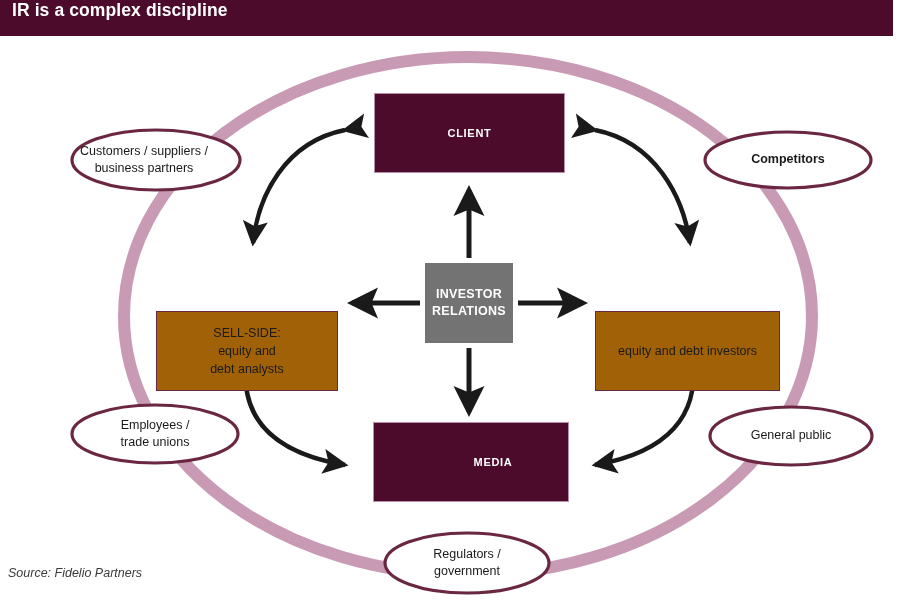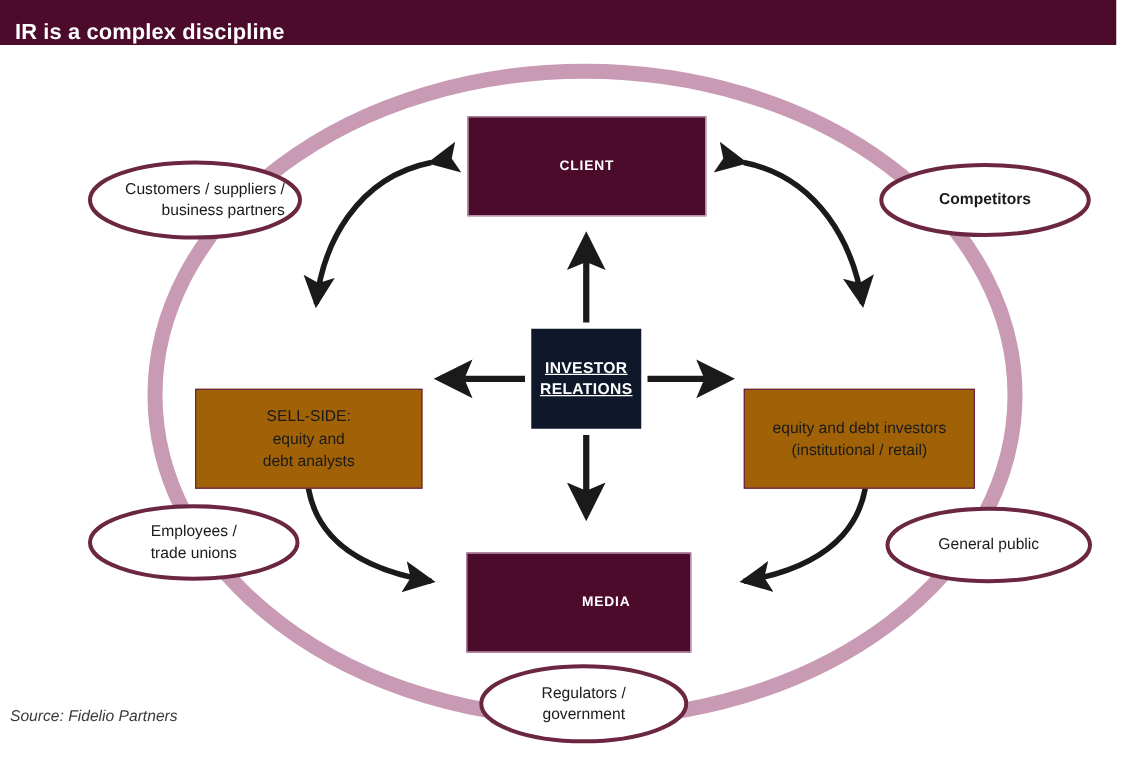--- a/index.html
+++ b/index.html
@@ -1,37 +1,37 @@
 <!DOCTYPE html>
 <html><head>
 <meta charset="utf-8">
 <style>
   html,body{margin:0;padding:0;background:#ffffff;}
   body{width:900px;height:607px;position:relative;overflow:hidden;
        font-family:"Liberation Sans",sans-serif;}
   #stage{position:absolute;left:0;top:0;width:900px;height:607px;}
 
   .header-bar{position:absolute;left:0;top:0;width:893px;height:36px;
-     background:#4d0b2b;display:flex;align-items:flex-end;}
+     background:#4d0b2b;display:flex;align-items:flex-start;}
   .header-title{color:#ffffff;font-size:17.5px;font-weight:bold;
      padding-left:12px;letter-spacing:0.1px;}
 
   svg.diagram{position:absolute;left:0;top:0;width:900px;height:607px;}
 
   .box{position:absolute;box-sizing:border-box;display:flex;
        align-items:center;justify-content:center;text-align:center;}
   .box-dark{background:#4d0b2b;border:1px solid #b98fad;color:#ffffff;
        font-size:11px;font-weight:600;letter-spacing:0.7px;}
   .box-mauve{background:#a16207;border:1.5px solid #6b2742;color:#1a1a1a;
        font-size:12.5px;line-height:1.45;margin-top:48px;}
-  .box-center{background:#0f172a;border:none;color:#ffffff;
-       font-size:12.5px;font-weight:bold;line-height:1.35;letter-spacing:0.3px;text-decoration:underline;}
+  .box-center{background:#737373;border:none;color:#ffffff;
+       font-size:12.5px;font-weight:bold;line-height:1.35;letter-spacing:0.3px;}
 
   #box-client{left:374px;top:93px;width:191px;height:80px;}
-  #box-media{left:373px;top:442px;width:180px;height:80px;padding-left:44px;}
+  #box-media{left:373px;top:422px;width:196px;height:80px;padding-left:44px;}
   #box-sellside{left:156px;top:263px;width:182px;height:80px;}
   #box-buyside{left:595px;top:263px;width:185px;height:80px;}
   #box-ir{left:425px;top:263px;width:88px;height:80px;}
 
   .ellipse-label{position:absolute;display:flex;align-items:center;
      justify-content:center;text-align:center;color:#1a1a1a;
      font-size:12.5px;line-height:1.4;z-index:6;pointer-events:none;}
 
   .source-note{position:absolute;left:8px;top:566px;font-size:12.5px;
      font-style:italic;color:#3a3a3a;text-align:center;}
@@ -92,32 +92,31 @@
     <div>
       <div>SELL-SIDE:</div>
       <div>equity and</div>
       <div>debt analysts</div>
     </div>
   </div>
 
   <div class="box box-mauve" id="box-buyside">
     <div>
       <div>equity and debt investors</div>
-      <div>(institutional / retail)</div>
     </div>
   </div>
 
   <div class="box box-center" id="box-ir">
     <div>
       <div>INVESTOR</div>
       <div>RELATIONS</div>
     </div>
   </div>
 
-  <div class="ellipse-label" style="left:80px;top:130px;width:168px;height:60px;text-align:right;">
+  <div class="ellipse-label" style="left:60px;top:130px;width:168px;height:60px;">
     <div>
       <div>Customers / suppliers /</div>
       <div>business partners</div>
     </div>
   </div>
 
   <div class="ellipse-label" style="left:705px;top:132px;width:166px;height:56px;font-weight:bold;">
     <div>Competitors</div>
   </div>
 

